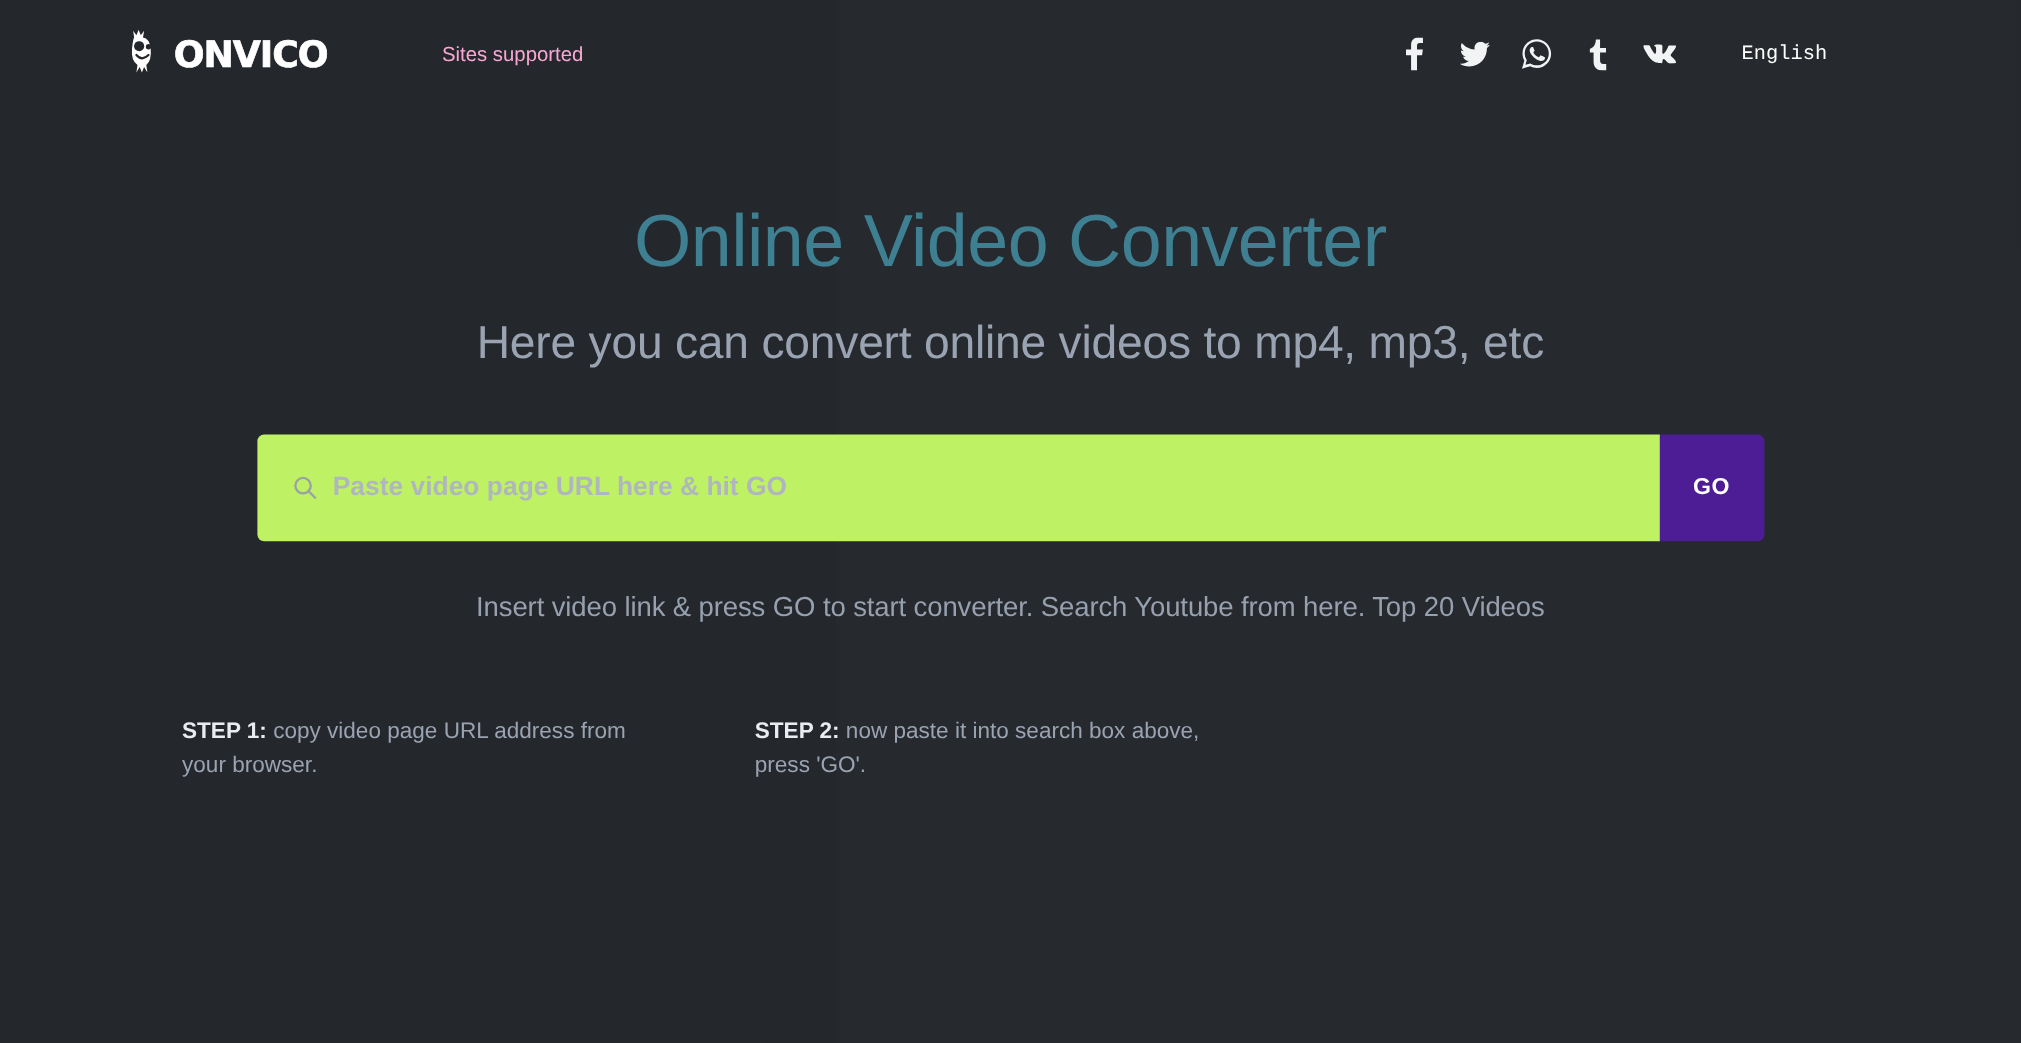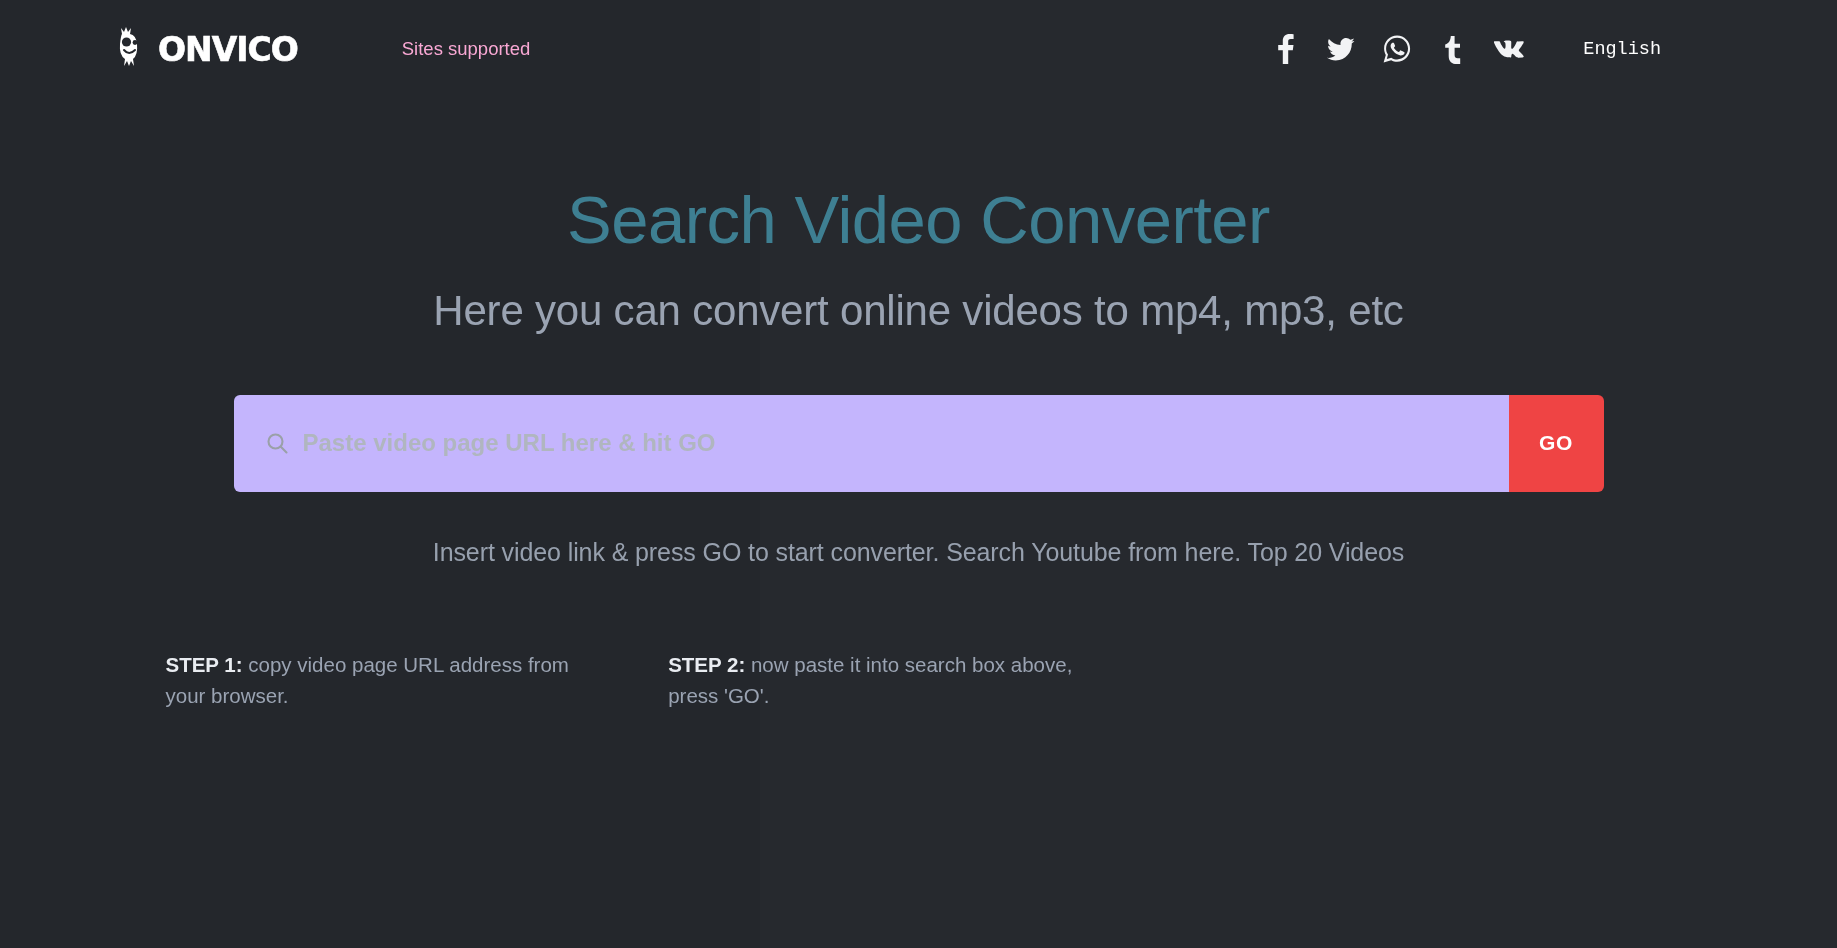--- a/index.html
+++ b/index.html
@@ -113,21 +113,21 @@
   
   .search-wrap {
     margin: 60px auto 0 auto;
     width: 1370px;
     height: 97px;
     display: flex;
     border-radius: 6px;
   }
   .search-field {
     flex: 1;
-    background: #c4b5fd;
+    background: #bef264;
     border-radius: 6px 0 0 6px;
     display: flex;
     align-items: center;
     padding-left: 31px;
     min-width: 0;
   }
   .search-icon {
     color: #9aa0a8;
     flex: 0 0 auto;
     display: flex;
@@ -148,21 +148,21 @@
   }
   .search-input::placeholder {
     color: #b0b6bf;
     font-weight: bold;
     opacity: 1;
   }
   .go-button {
     width: 95px;
     border: none;
     outline: none;
-    background: #ef4444;
+    background: #4c1d95;
     color: #ffffff;
     font-family: "Liberation Sans", sans-serif;
     font-size: 21px;
     font-weight: bold;
     letter-spacing: 0.6px;
     border-radius: 0 6px 6px 0;
     cursor: pointer;
   }
 
   .search-hint {
@@ -183,21 +183,21 @@
     font-weight: normal;
     color: #3e7f92;
     letter-spacing: -0.2px;
   }
 
   .steps {
     display: flex;
     margin: 52px auto 0 auto;
     width: 1510px;
     padding-left: 2px;
-    gap: 0;
+    gap: 18px;
   }
   .step {
     width: 33.333%;
     padding-right: 60px;
     font-size: 20.5px;
     line-height: 1.52;
     color: #9aa3b2;
     text-align: left;
   }
   .step b {
@@ -258,21 +258,21 @@
         <svg width="30" height="18" viewBox="0 0 30 18" aria-hidden="true">
           <path fill="currentColor" d="M16.2 17.6s0.55-0.06 0.83-0.36c0.26-0.28 0.25-0.8 0.25-0.8s-0.03-2.4 1.08-2.76c1.1-0.35 2.5 2.33 4 3.36 1.13 0.78 1.99 0.61 1.99 0.61l4-0.06s2.09-0.13 1.1-1.78c-0.08-0.13-0.58-1.2-2.97-3.43-2.5-2.33-2.17-1.95 0.85-5.98 1.84-2.46 2.58-3.96 2.35-4.6-0.22-0.61-1.57-0.45-1.57-0.45l-4.5 0.03s-0.33-0.05-0.58 0.1c-0.24 0.14-0.4 0.48-0.4 0.48s-0.72 1.9-1.67 3.52c-2.02 3.41-2.83 3.6-3.16 3.38-0.77-0.49-0.58-1.98-0.58-3.04 0-3.31 0.5-4.69-0.98-5.05-0.49-0.12-0.85-0.2-2.1-0.21-1.6-0.02-2.96 0.01-3.73 0.38-0.51 0.25-0.9 0.8-0.66 0.83 0.3 0.04 0.97 0.18 1.33 0.66 0.46 0.62 0.44 2.02 0.44 2.02s0.27 3.84-0.62 4.32c-0.61 0.33-1.45-0.34-3.25-3.44-0.92-1.59-1.62-3.35-1.62-3.35s-0.13-0.33-0.37-0.5c-0.29-0.21-0.7-0.28-0.7-0.28l-4.28 0.03s-0.64 0.02-0.88 0.3c-0.21 0.25-0.02 0.76-0.02 0.76s3.35 7.72 7.14 11.62c3.48 3.57 7.43 3.34 7.43 3.34h1.79z"></path>
         </svg>
       </a>
 
       <a class="lang" href="#">English</a>
     </div>
   </header>
 
   <section class="hero">
-    <h1>Search Video Converter</h1>
+    <h1>Online Video Converter</h1>
     <h2>Here you can convert online videos to mp4, mp3, etc</h2>
 
     <div class="search-wrap">
       <div class="search-field">
         <span class="search-icon">
           <svg width="24" height="24" viewBox="0 0 24 24" aria-hidden="true">
             <circle cx="10.5" cy="10.5" r="7" fill="none" stroke="currentColor" stroke-width="2.1"></circle>
             <line x1="15.6" y1="15.6" x2="21.5" y2="21.5" stroke="currentColor" stroke-width="2.1" stroke-linecap="round"></line>
           </svg>
         </span>

